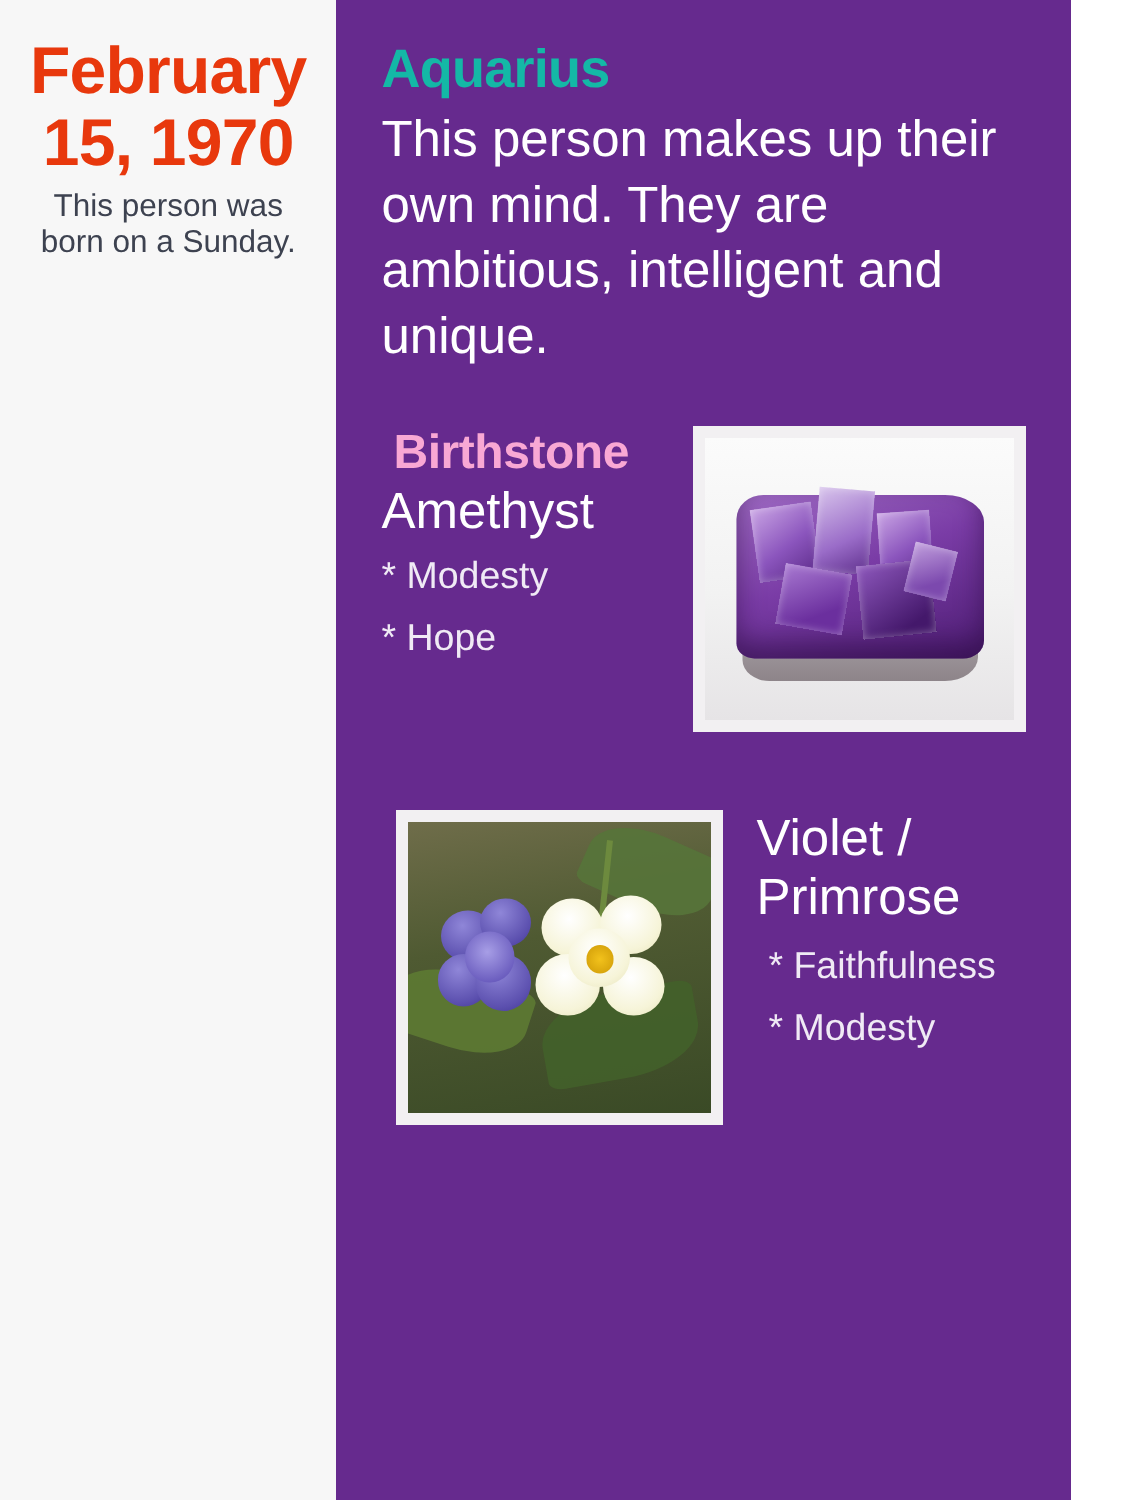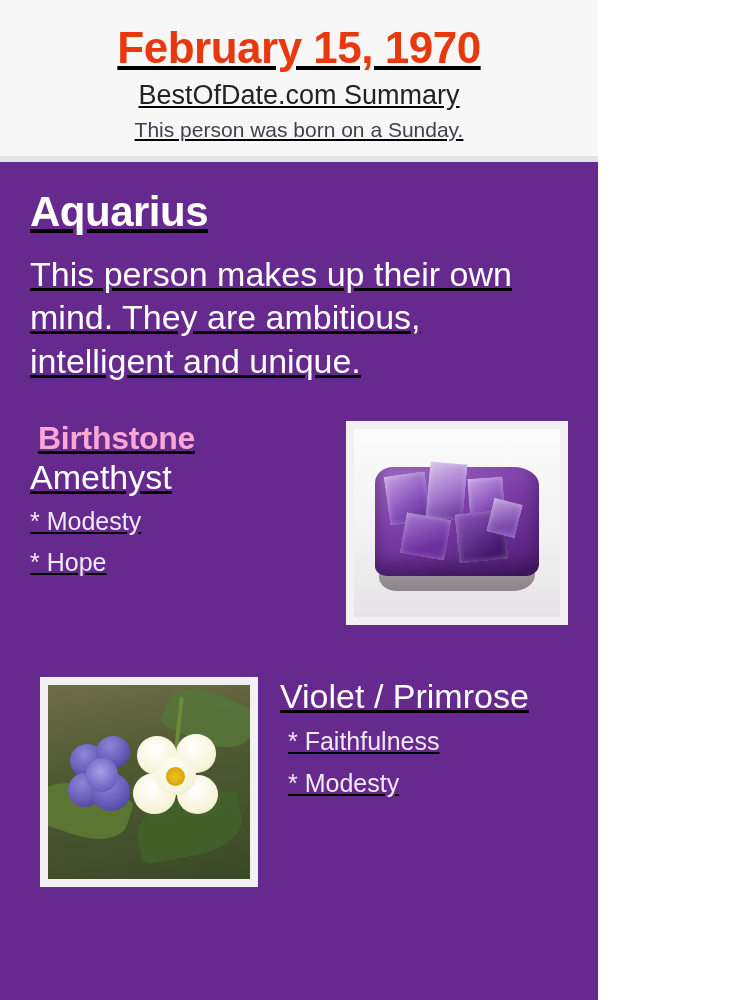--- a/index.html
+++ b/index.html
@@ -11,22 +11,20 @@
     height: 1000px;
     background: #ffffff;
     font-family: "Liberation Sans", sans-serif;
     overflow: hidden;
   }
   .page {
     width: 598px;
     height: 1000px;
     position: relative;
     display: flex;
-    flex-direction: column;
-    text-decoration: underline;
   }
 
   
   .header {
     background: #f7f7f7;
     padding: 24px 20px 14px 20px;
     text-align: center;
     box-sizing: border-box;
   }
   .header-date {
@@ -60,24 +58,24 @@
   .body-purple {
     background: #662a8e;
     flex: 1 1 auto;
     padding: 26px 30px 0 30px;
     box-sizing: border-box;
     position: relative;
     color: #ffffff;
   }
 
   .zodiac-title {
-    font-size: 42px;
+    font-size: 36px;
     font-weight: bold;
-    color: #ffffff;
-    margin: 0 0 18px 0;
+    color: #14b8a6;
+    margin: 0 0 6px 0;
     line-height: 1.12;
     letter-spacing: -0.5px;
   }
   .zodiac-desc {
     font-size: 34px;
     color: #ffffff;
     line-height: 1.28;
     margin: 0;
     max-width: 660px;
   }
@@ -276,21 +274,20 @@
     border-radius: 50%;
   }
 </style>
 </head>
 <body>
 
 <div class="page">
 
   <div class="header">
     <h1 class="header-date">February 15, 1970</h1>
-    <div class="header-site">BestOfDate.com Summary</div>
     <div class="header-sub">This person was born on a Sunday.</div>
   </div>
   <div class="header-rule"></div>
 
   <div class="body-purple">
 
     <div>
       <div class="zodiac-title">Aquarius</div>
       <div class="zodiac-desc">This person makes up their own mind. They are ambitious, intelligent and unique.</div>
     </div>

